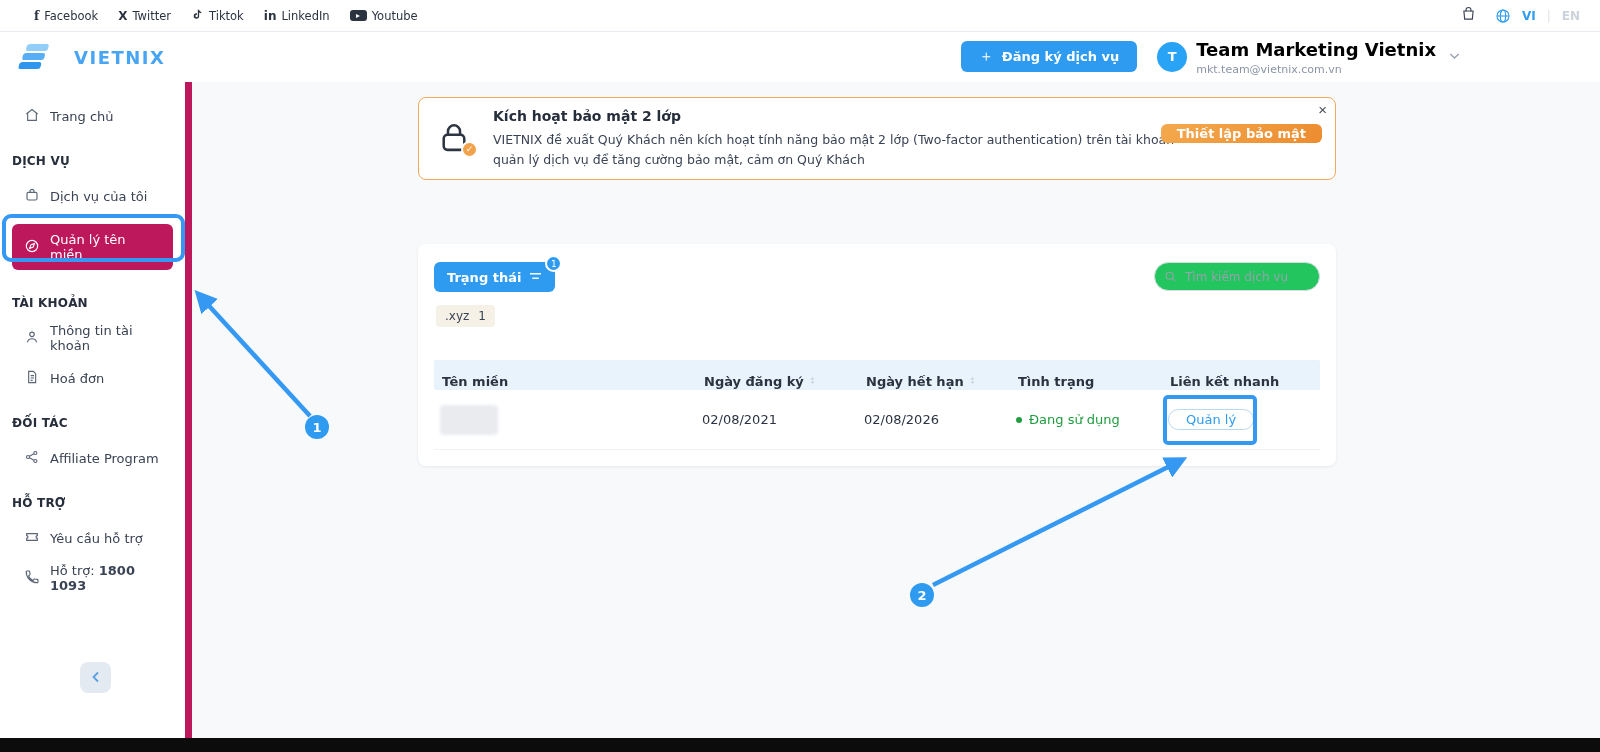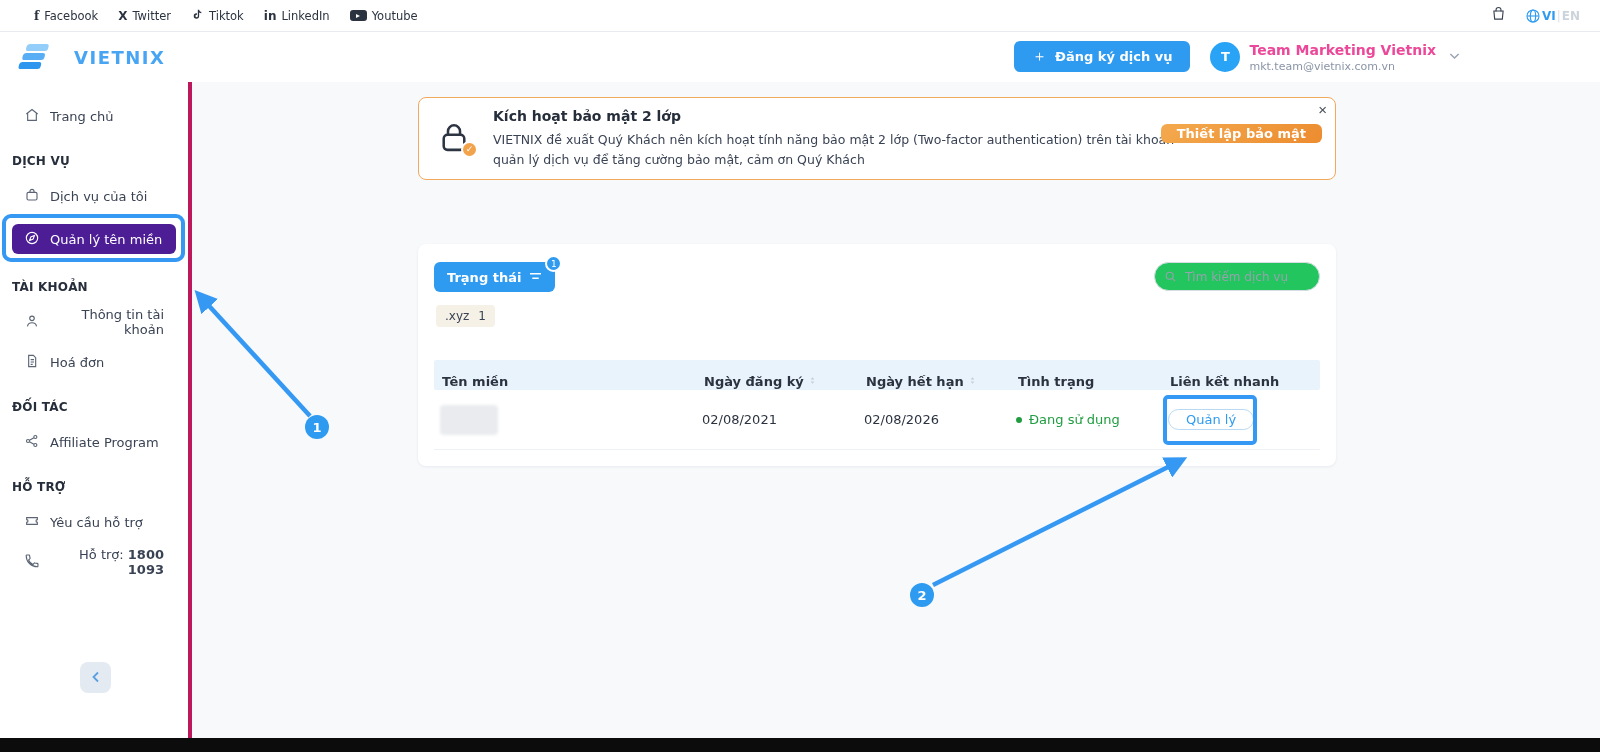--- a/index.html
+++ b/index.html
@@ -7,45 +7,45 @@
   .page { position:relative; width:1600px; height:752px; }
 
   
   .topbar { position:absolute; top:0; left:0; width:1600px; height:32px; background:#fff; border-bottom:1px solid #e8ebef; display:flex; align-items:center; padding:0 20px; z-index:5; }
   .social { display:flex; align-items:center; gap:20px; margin-left:14px; }
   .social-item { display:flex; align-items:center; gap:5px; font-size:11.5px; color:#2b3340; cursor:pointer; }
   .glyph { font-weight:700; font-size:12px; color:#2b3340; }
   .yt-box { width:17px; height:11px; background:#2b3340; border-radius:3px; display:inline-flex; align-items:center; justify-content:center; }
   .yt-box::after { content:""; width:0; height:0; border-left:4px solid #fff; border-top:2.6px solid transparent; border-bottom:2.6px solid transparent; }
   .topbar-right { margin-left:auto; display:flex; align-items:center; gap:18px; }
-  .lang { display:flex; align-items:center; gap:1px; font-size:12px; font-weight:700; }
+  .lang { display:flex; align-items:center; gap:11px; font-size:12px; font-weight:700; }
   .lang .vi { color:#2e9bf0; }
   .lang .sep { color:#dde2e8; font-weight:400; }
   .lang .en { color:#ccd3da; }
 
   
   .header { position:absolute; top:32px; left:0; width:1600px; height:50px; background:#fff; display:flex; align-items:center; padding:0 20px; z-index:4; }
   .brand { display:flex; align-items:center; gap:20px; margin-left:-4px; }
   .brand-text { font-size:18px; font-weight:700; letter-spacing:1.5px; color:#48a5f3; }
   .header-right { margin-left:auto; display:flex; align-items:center; gap:20px; padding-right:120px; }
   .btn-register { display:flex; align-items:center; gap:8px; background:#2e9bf0; color:#fff; border:none; border-radius:6px; height:31px; padding:0 18px; font-size:13px; font-weight:700; cursor:pointer; font-family:inherit; }
   .btn-register .plus { font-size:15px; font-weight:400; }
   .user-box { display:flex; align-items:center; gap:9px; cursor:pointer; }
   .avatar { width:30px; height:30px; border-radius:50%; background:#29a3f5; color:#fff; font-size:13px; font-weight:700; display:flex; align-items:center; justify-content:center; }
-  .user-name { font-size:14px; font-weight:700; color:#ec4899; line-height:1.35; }
+  .user-name { font-size:18px; font-weight:700; color:#000000; line-height:1.35; }
   .user-email { font-size:11px; color:#8a94a6; }
   .chev { color:#9aa3b0; font-size:11px; margin-left:4px; }
 
   
-  .sidebar { position:absolute; top:82px; left:0; width:192px; bottom:14px; background:#fff; border-right:4px solid #be185d; padding-top:14px; z-index:3;text-align:right; }
+  .sidebar { position:absolute; top:82px; left:0; width:192px; bottom:14px; background:#fff; border-right:7px solid #be185d; padding-top:14px; z-index:3; }
   .s-item { display:flex; align-items:center; gap:10px; height:40px; padding:0 24px; font-size:13px; color:#3a4354; cursor:pointer; }
   .s-item svg { flex:0 0 auto; }
   .s-header { font-size:12px; font-weight:700; color:#262e3b; letter-spacing:.2px; margin:14px 0 4px; padding:0 12px; height:22px; display:flex; align-items:center; }
   .s-active-wrap { padding:8px 12px; }
-  .s-active { display:flex; align-items:center; gap:10px; height:30px; background:#4c1d95; border-radius:6px; color:#fff; font-size:13px; padding:0 12px; cursor:pointer; }
+  .s-active { display:flex; align-items:center; gap:10px; height:46px; background:#be185d; border-radius:6px; color:#fff; font-size:13px; padding:0 12px; cursor:pointer; }
   .bold { font-weight:700; }
   .collapse-btn { position:absolute; left:80px; bottom:45px; width:31px; height:31px; background:#e4eaf2; border-radius:8px; border:none; color:#5a9fe0; font-size:14px; display:flex; align-items:center; justify-content:center; cursor:pointer; }
 
   
   .main { position:absolute; left:193px; top:82px; right:0; bottom:14px; background:#f7f9fb; }
 
   .banner { position:absolute; left:418px; top:97px; width:918px; height:83px; background:#fff; border:1px solid #f3a95c; border-radius:8px; display:flex; align-items:center; padding:0 16px; z-index:2; }
   .banner-icon { position:relative; width:40px; height:40px; margin-right:18px; flex:0 0 auto; }
   .banner-badge { position:absolute; right:-3px; bottom:1px; width:17px; height:17px; border-radius:50%; background:#f2a24a; border:2px solid #fff; color:#fff; font-size:9px; display:flex; align-items:center; justify-content:center; }
   .banner-texts { max-width:700px; }

